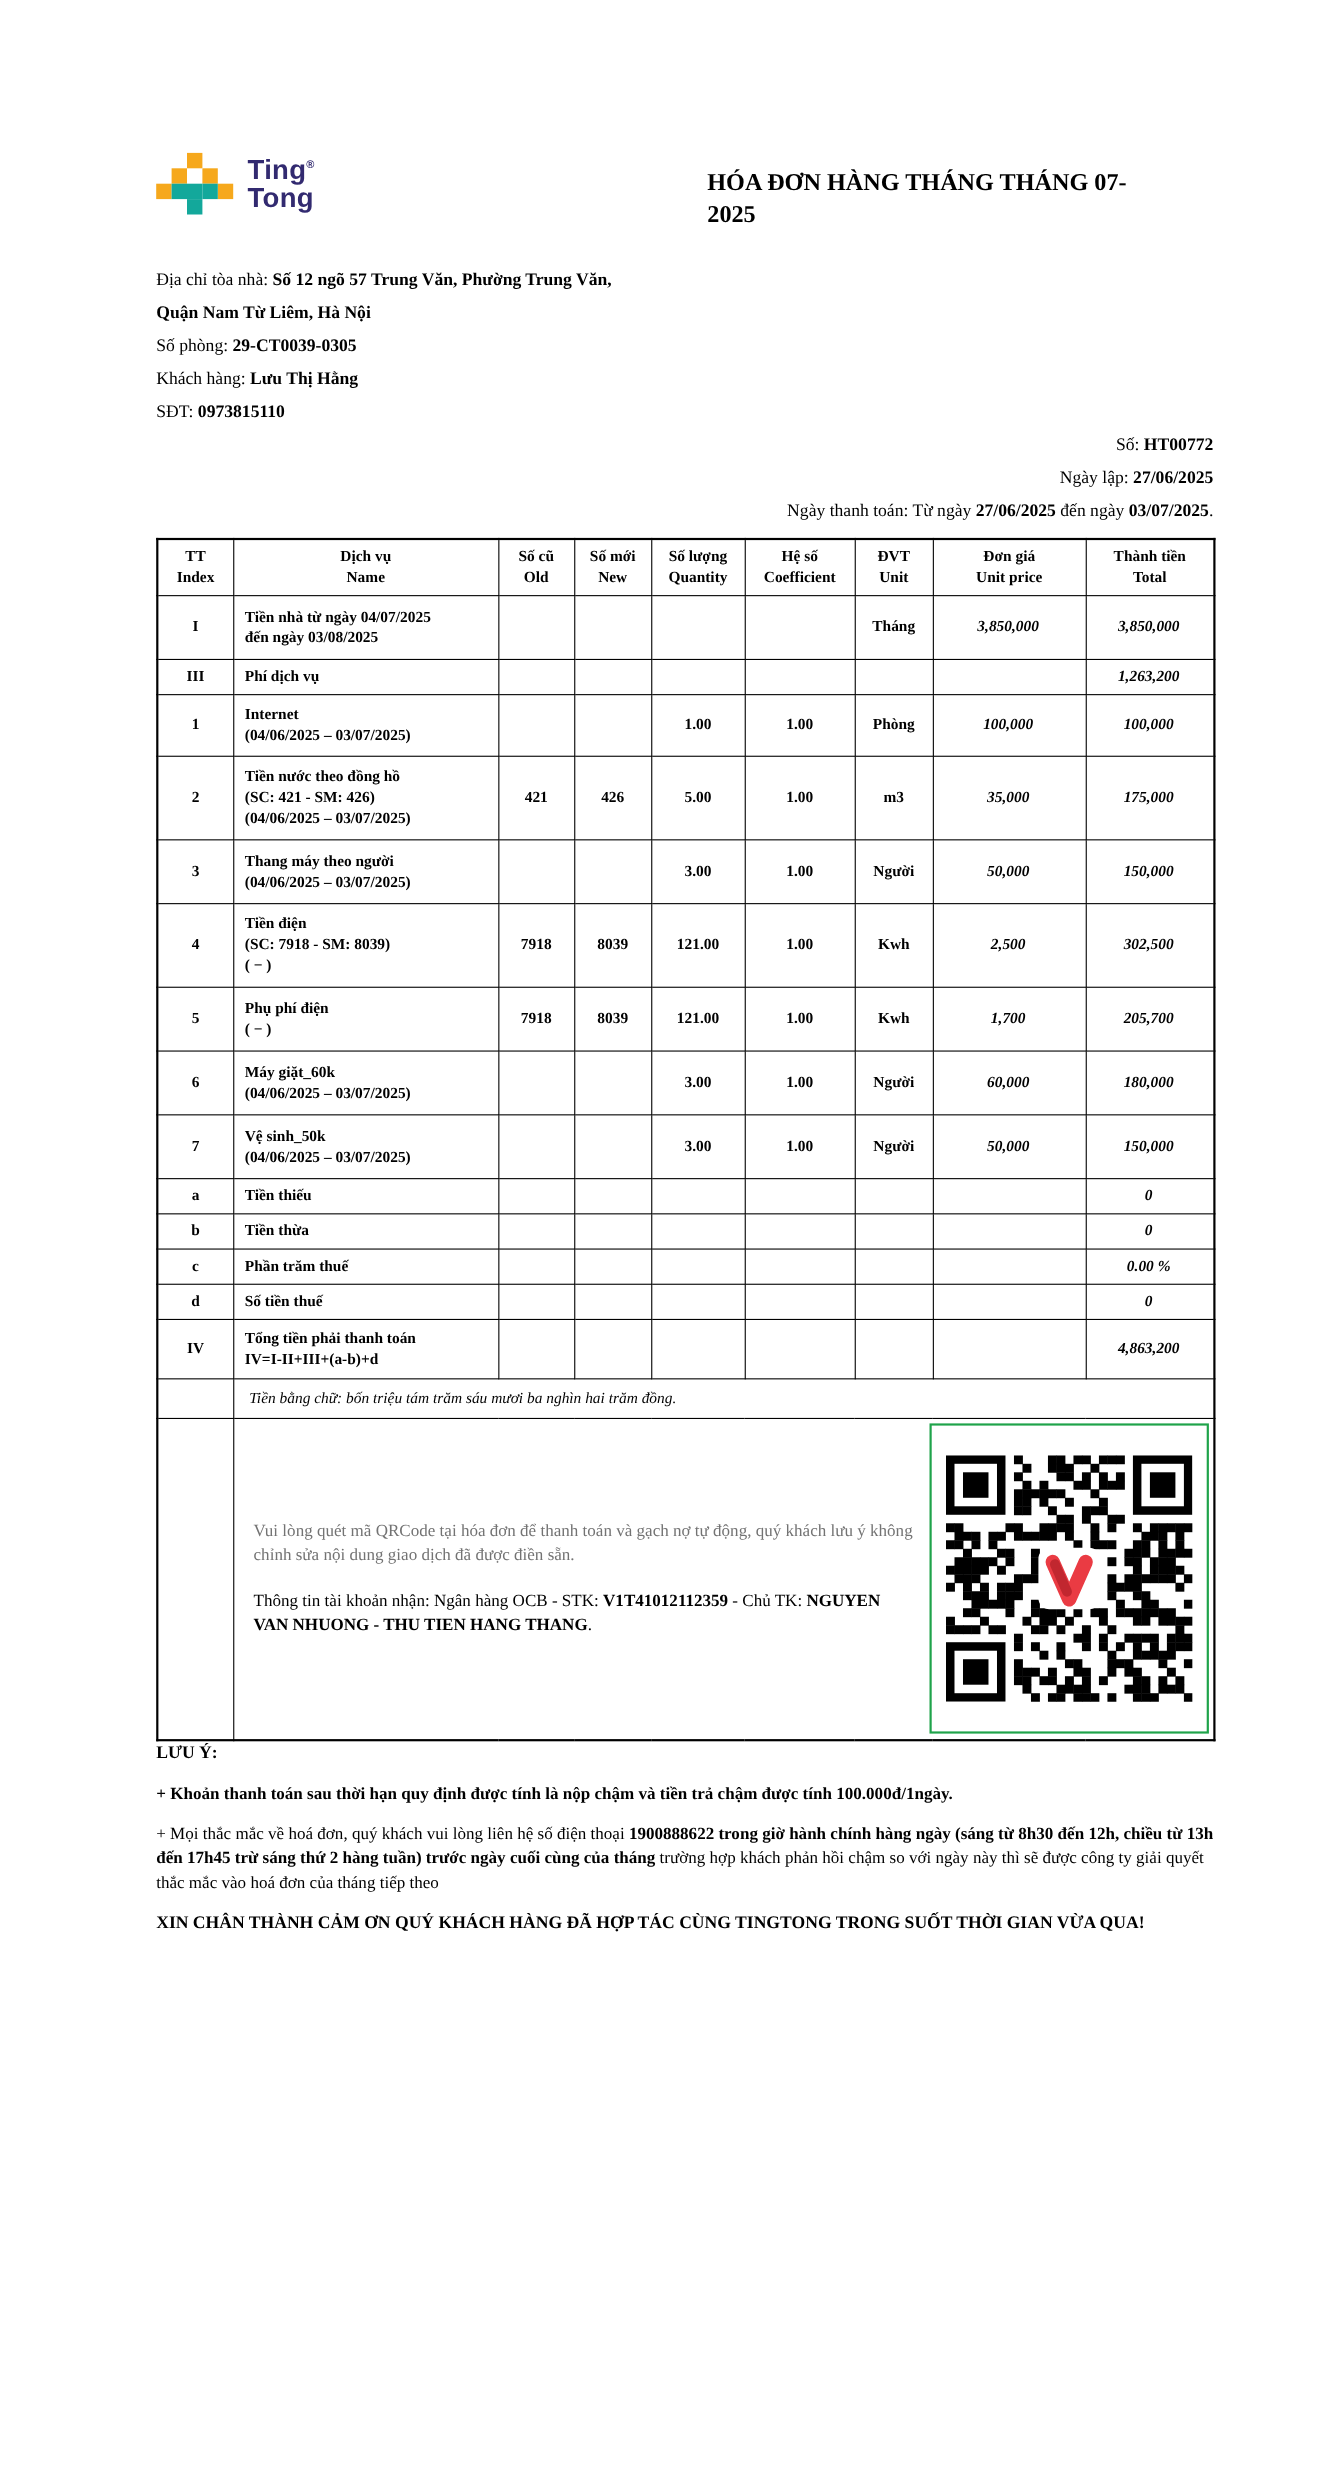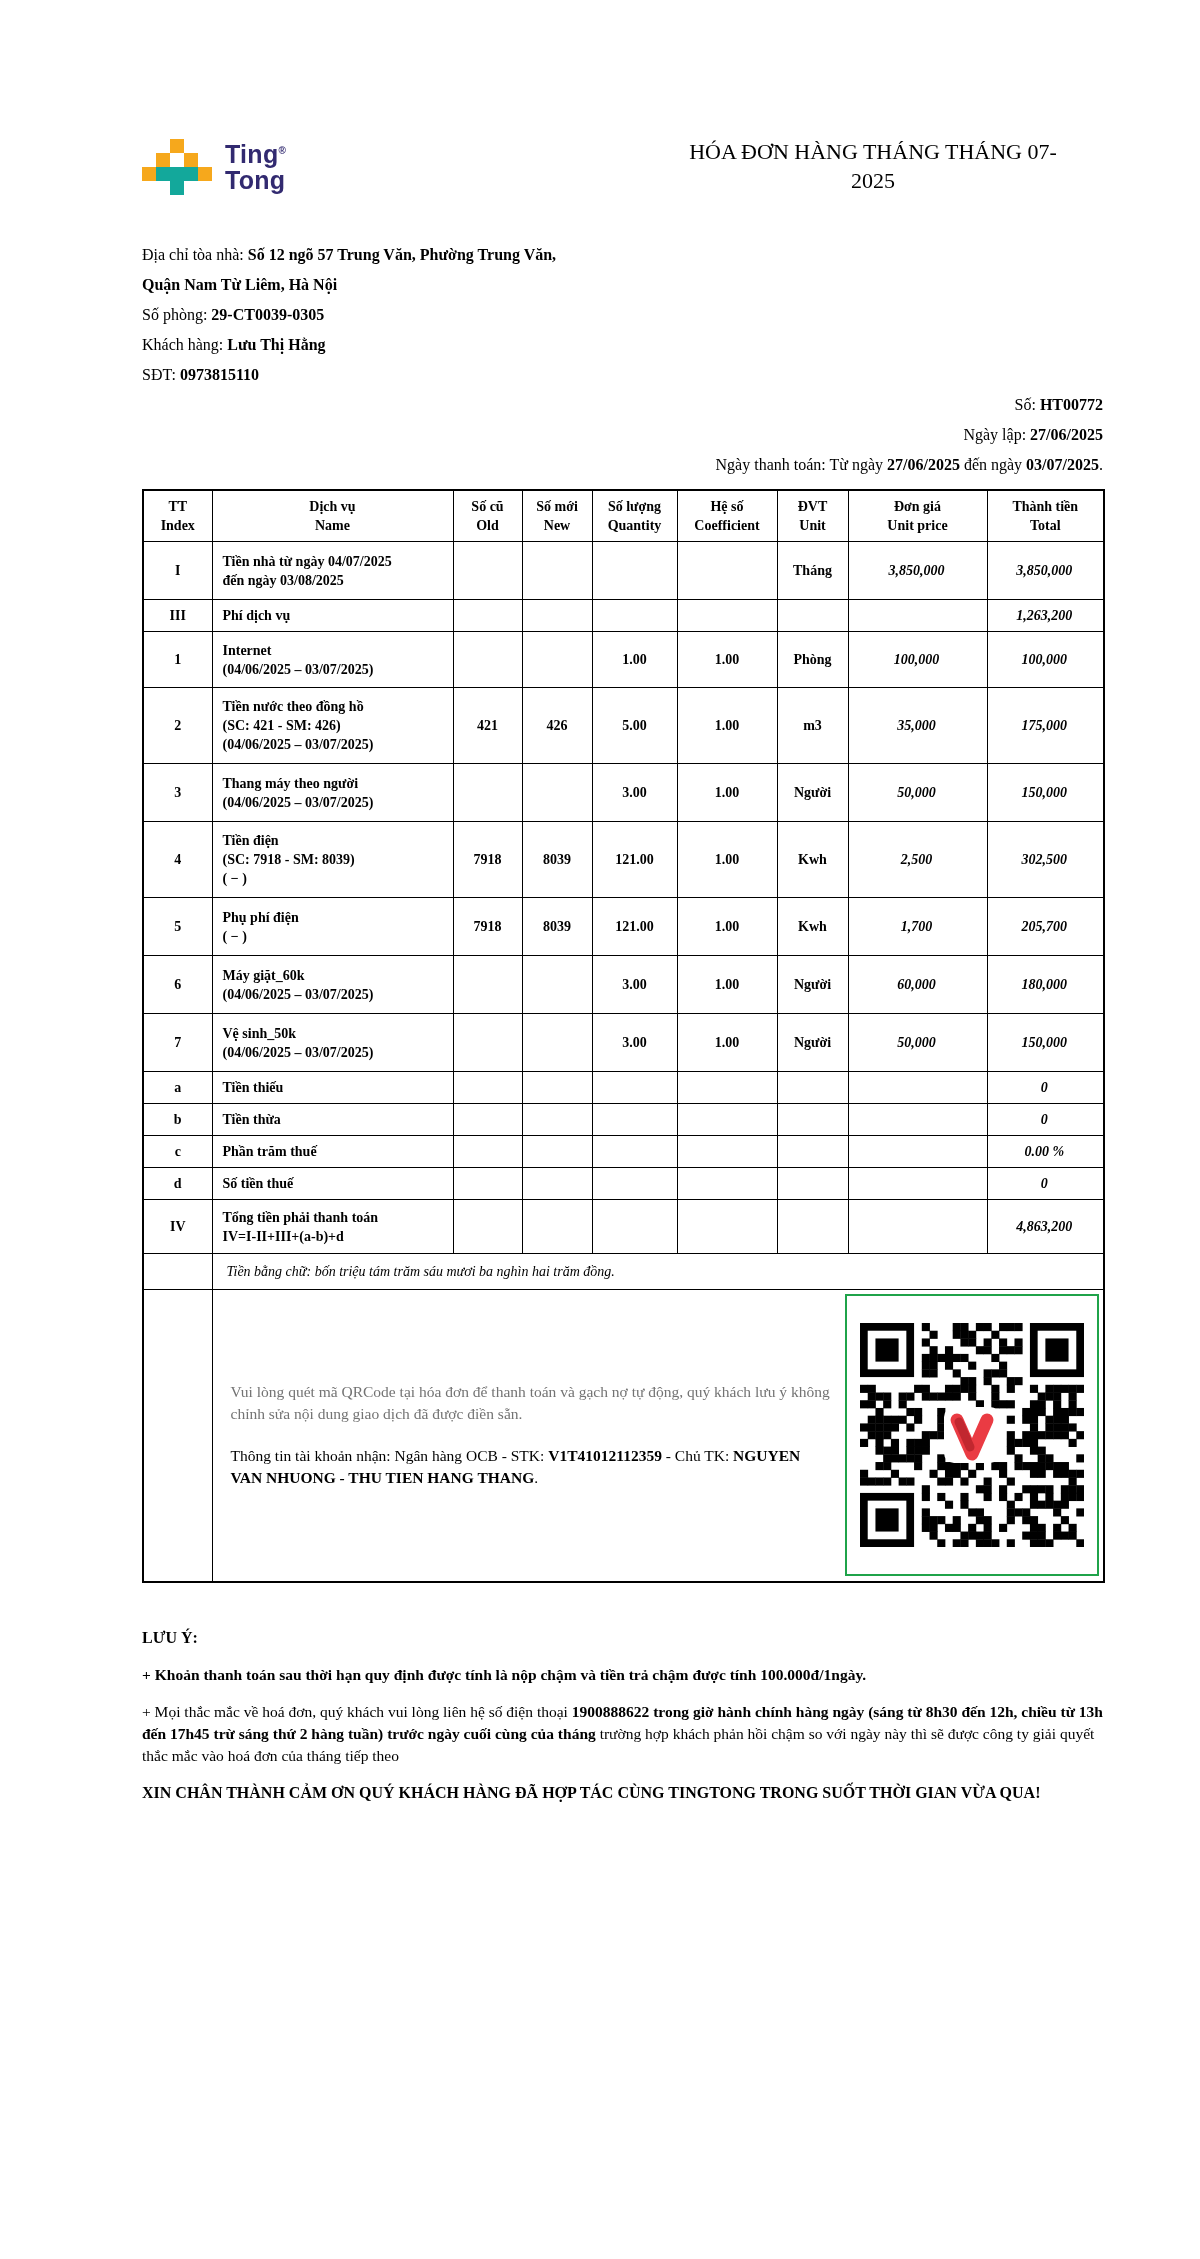--- a/index.html
+++ b/index.html
@@ -8,21 +8,21 @@
   .page{box-sizing:border-box;width:1200px;padding:135px 97px 0 142px;}
 
   
   .header{display:flex;justify-content:space-between;align-items:flex-start;height:78px;}
   .logo{display:flex;align-items:flex-start;gap:13px;}
   .logo-icon{position:relative;width:70px;height:58px;margin-top:4px;}
   .logo-icon .px{position:absolute;width:14px;height:14px;}
   .logo-text{font-family:"Liberation Sans","DejaVu Sans",sans-serif;font-weight:bold;
              font-size:25px;line-height:26px;letter-spacing:.3px;margin-top:3px;}
   .logo-text sup{font-size:10px;vertical-align:super;}
-  .title{width:460px;text-align:center;font-weight:normal;font-size:22px;line-height:29px;margin-top:2px;}
+  .title{width:460px;text-align:left;font-weight:bold;font-size:22px;line-height:29px;margin-top:16px;}
 
   
   .info{display:flex;margin-top:27px;font-size:16px;flex-direction:column;}
   .info-col{line-height:30px;}
   .info-left{flex:1 1 50%;}
   .info-right{flex:1 1 50%;text-align:right;}
   .info-line{white-space:nowrap;}
   .b{font-weight:bold;}
 
   
@@ -40,21 +40,21 @@
 
   
   .qr-row-content{display:flex;align-items:center;height:100%;}
   .pay-text{flex:1;padding:0 12px 0 16px;font-weight:normal;font-size:15.5px;line-height:22px;}
   .pay-notice{margin:0 0 20px 0;}
   .pay-account{margin:0;}
   .qr-box{box-sizing:border-box;width:254px;height:282px;border:2px solid #1fa34a;background:#fff;
           display:flex;align-items:center;justify-content:center;flex:0 0 auto;margin:2px 2px 2px 0;}
 
   
-  .notes{width:961px;margin-top:44px;font-size:15.5px;line-height:22px;}
+  .notes{width:961px;font-size:15.5px;line-height:22px;}
   .notes-title{font-weight:bold;font-size:16px;}
   .note-bold{font-weight:bold;margin:15px 0 0 0;}
   .note{font-weight:normal;margin:15px 0 0 0;}
   .thanks{font-weight:bold;font-size:16px;line-height:24px;margin:14px 0 0 0;}
 </style>
 </head>
 <body>
 
 <div class="page">
 

